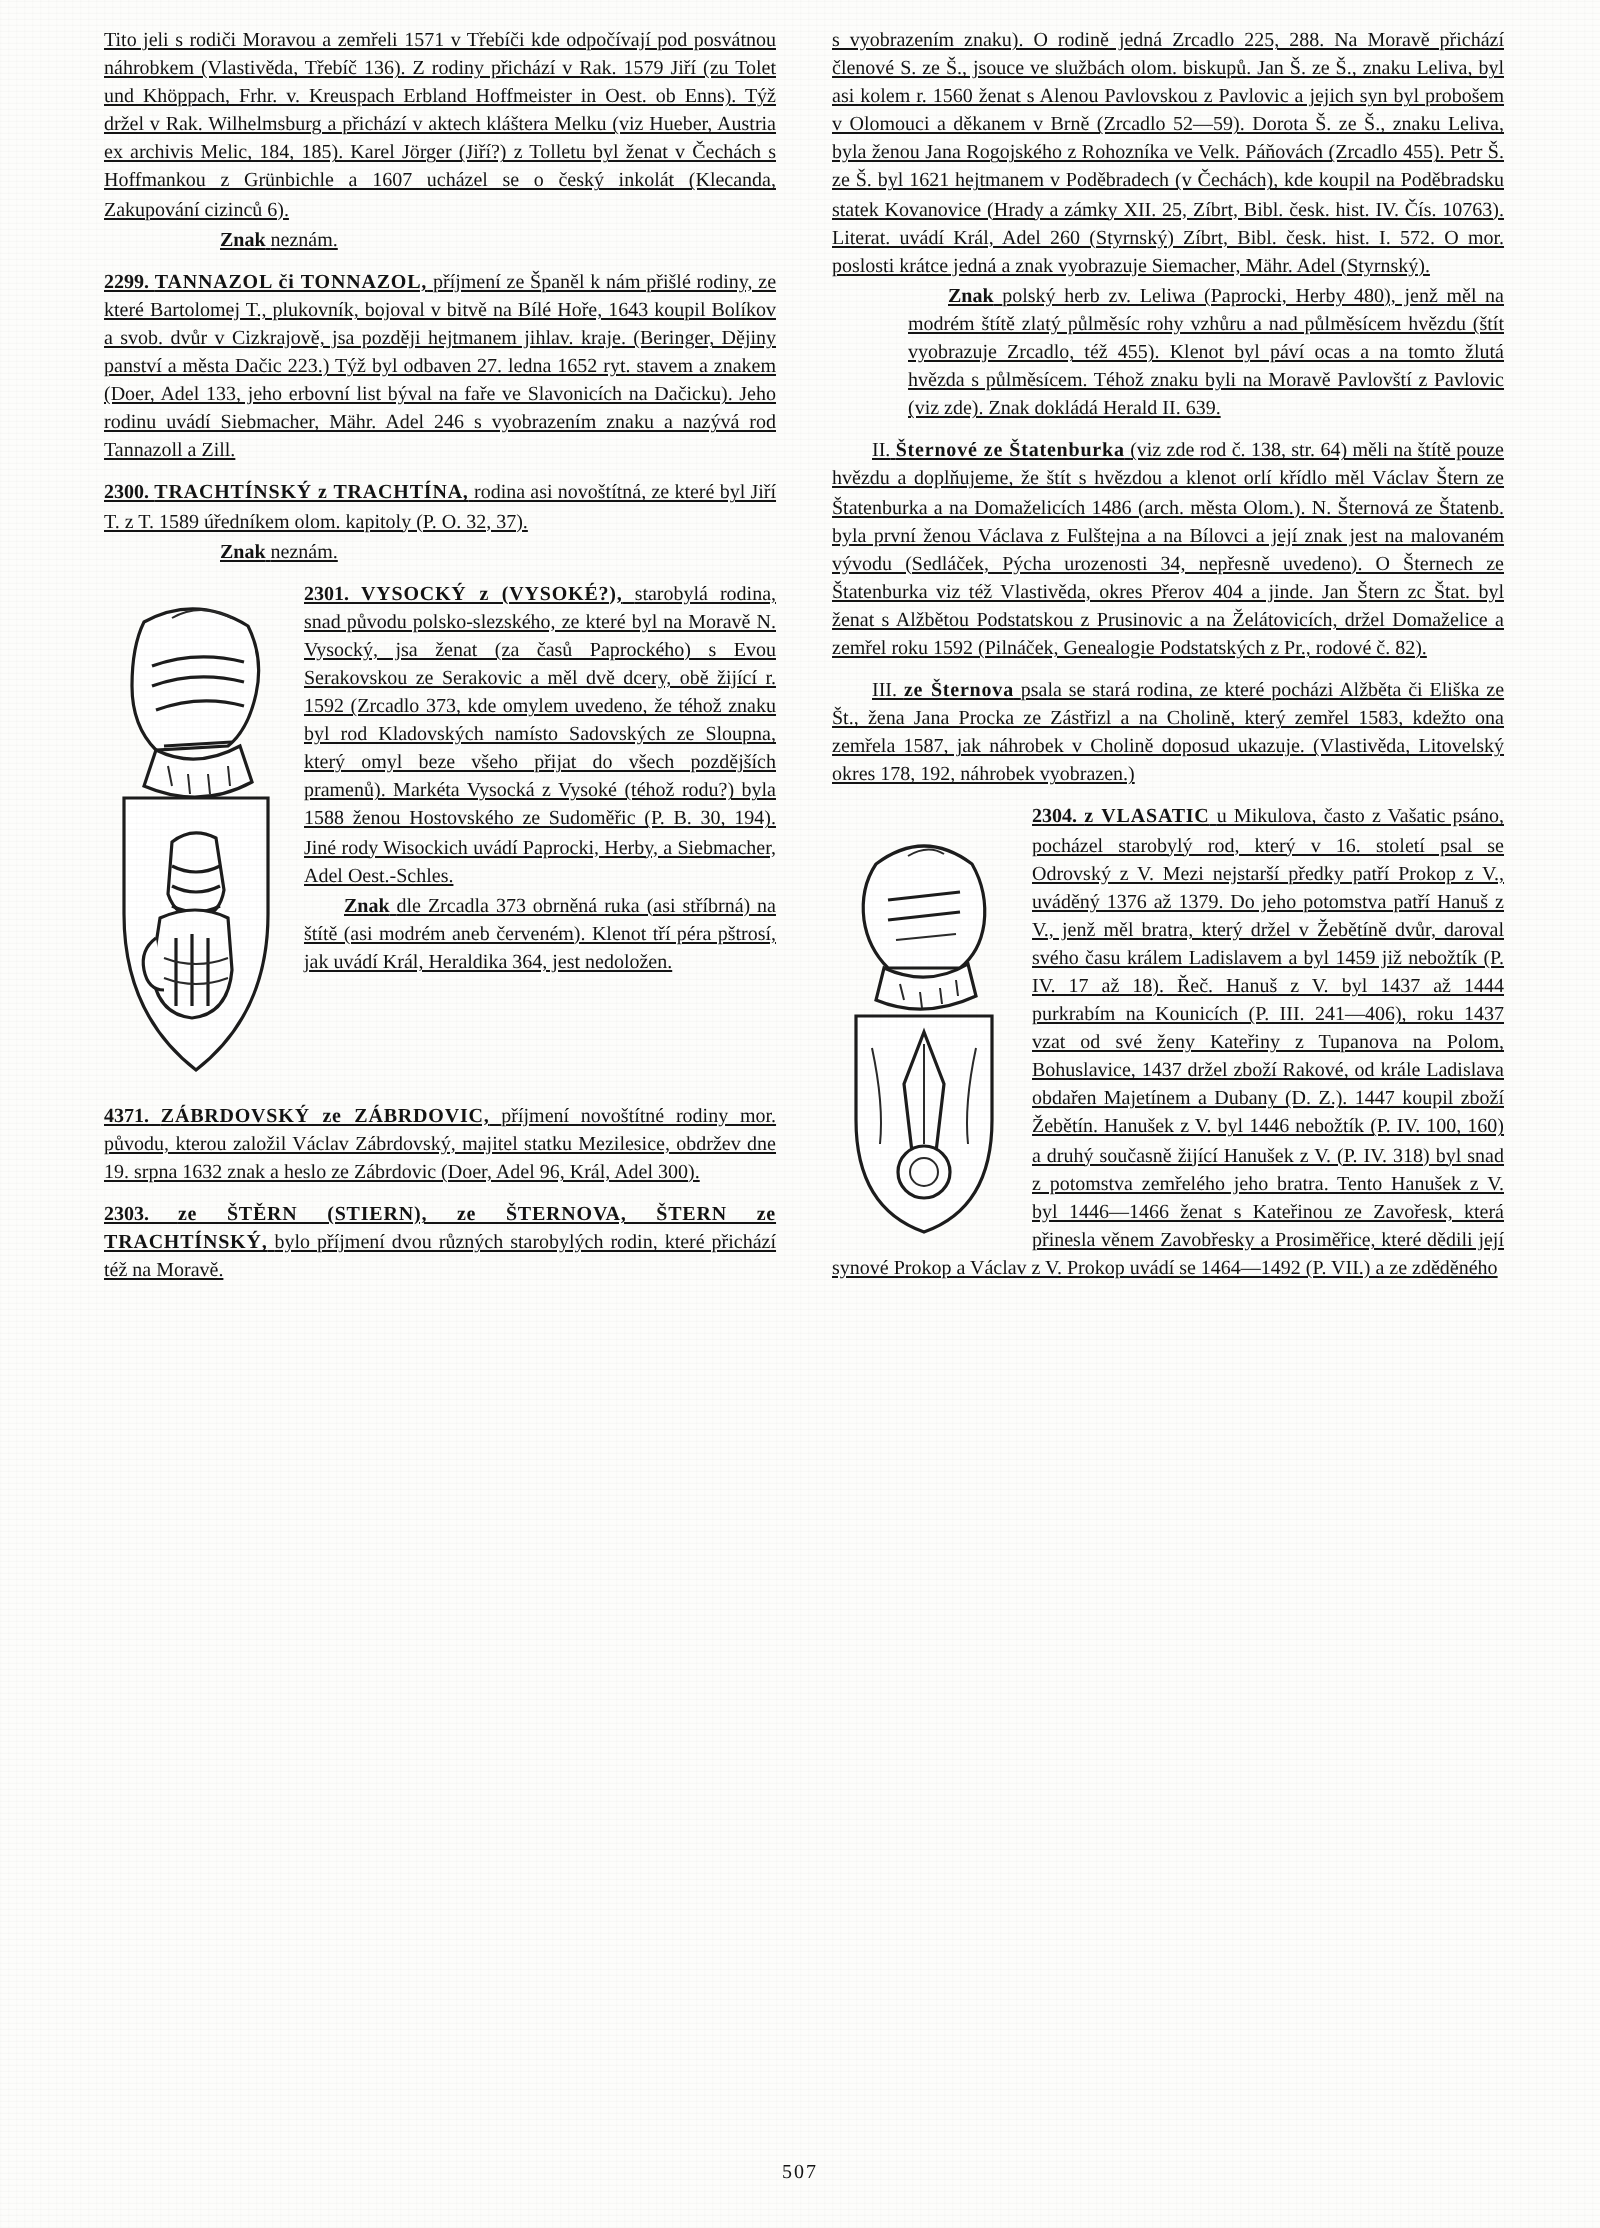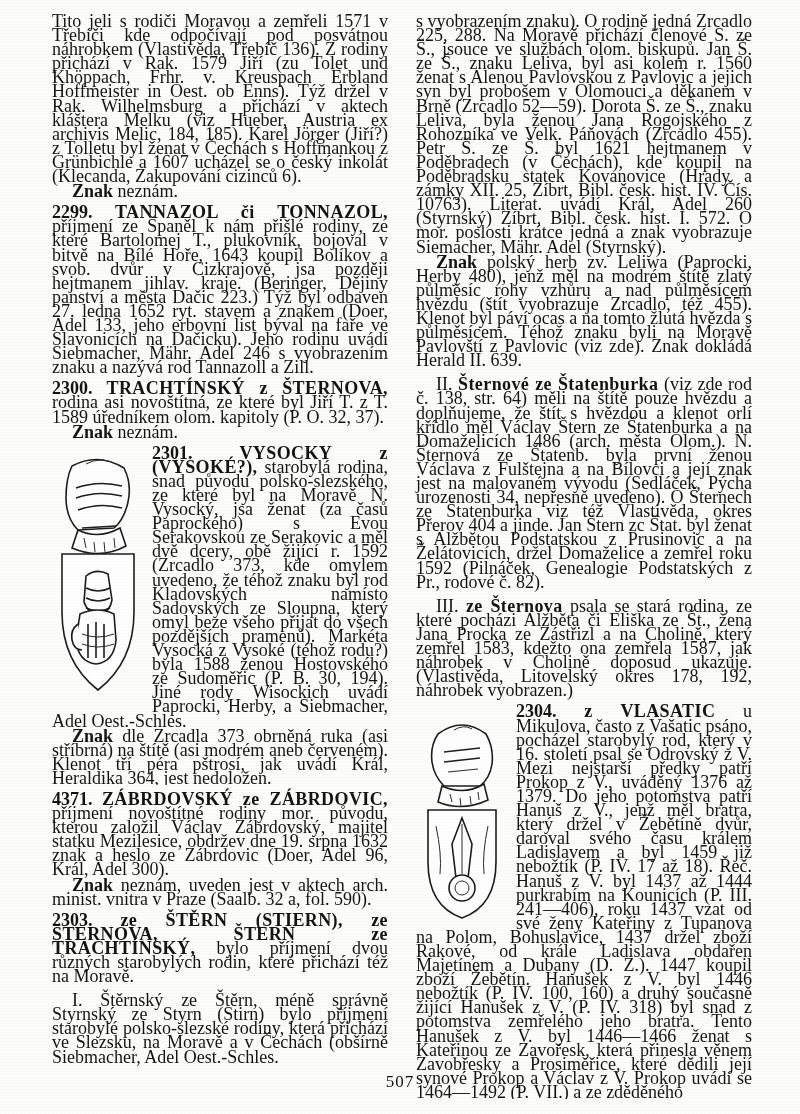--- a/index.html
+++ b/index.html
@@ -26,25 +26,26 @@
     position: absolute;
     left: 52px;
     top: 14px;
     width: 700px;
     height: 1040px;
     display: flex;
     gap: 28px;
   }
   .col {
     width: 336px;
-    font-size: 18px;
+    font-size: 10px;
     line-height: 14.1px;
     text-align: justify;
     -webkit-hyphens: auto;
     hyphens: auto;
+    text-decoration: underline;
   }
   p {
     margin: 0;
     text-indent: 0;
   }
   p.body {
     text-indent: 0;
   }
   .entry {
     margin-top: 7px;
@@ -55,42 +56,42 @@
   .num {
     font-weight: bold;
   }
   .name {
     font-weight: bold;
     letter-spacing: 0.4px;
   }
   .znak {
     margin-top: 1px;
     text-indent: 20px;
+    margin-left: 38px;
   }
   .znak .lbl {
     font-weight: bold;
   }
   .roman {
     text-indent: 20px;
-    margin-top: 10px;
   }
   .fig-wrap {
     overflow: hidden;
   }
   .fig-left {
     float: left;
     margin: 2px 8px 2px 0;
   }
   .pagenum {
     position: absolute;
     left: 0;
     right: 0;
     bottom: 22px;
     text-align: center;
-    font-size: 17px;
+    font-size: 10px;
     letter-spacing: 1px;
   }
   
   svg.crest {
     display: block;
   }
   .crest .ln { fill: none; stroke: #1d1d1d; stroke-width: 1.6; }
   .crest .ln-thin { fill: none; stroke: #2a2a2a; stroke-width: 1; }
   .crest .fillw { fill: #ffffff; stroke: #1d1d1d; stroke-width: 1.6; }
   .texture {
@@ -113,21 +114,21 @@
     <div class="col">
 
       <p class="body entry-first">Tito jeli s rodiči Moravou a zemřeli 1571 v Třebíči kde odpočívají pod posvátnou náhrobkem (Vlastivěda, Třebíč 136). Z rodiny přichází v Rak. 1579 Jiří (zu Tolet und Khöppach, Frhr. v. Kreuspach Erbland Hoffmeister in Oest. ob Enns). Týž držel v Rak. Wilhelmsburg a přichází v aktech kláštera Melku (viz Hueber, Austria ex archivis Melic, 184, 185). Karel Jörger (Jiří?) z Tolletu byl ženat v Čechách s Hoffmankou z Grünbichle a 1607 ucházel se o český inkolát (Klecanda, Zakupování cizinců 6).</p>
       <p class="znak"><span class="lbl">Znak</span> <span>neznám.</span></p>
 
       <div class="entry">
         <p class="body"><span class="num">2299.</span> <span class="name">TANNAZOL či TONNAZOL,</span> <span>příjmení ze Španěl k nám přišlé rodiny, ze které Bartolomej T., plukovník, bojoval v bitvě na Bílé Hoře, 1643 koupil Bolíkov a svob. dvůr v Cizkrajově, jsa později hejtmanem jihlav. kraje. (Beringer, Dějiny panství a města Dačic 223.) Týž byl odbaven 27. ledna 1652 ryt. stavem a znakem (Doer, Adel 133, jeho erbovní list býval na faře ve Slavonicích na Dačicku). Jeho rodinu uvádí Siebmacher, Mähr. Adel 246 s vyobrazením znaku a nazývá rod Tannazoll a Zill.</span></p>
       </div>
 
       <div class="entry">
-        <p class="body"><span class="num">2300.</span> <span class="name">TRACHTÍNSKÝ z ŠTERNOVA,</span> <span>rodina asi novoštítná, ze které byl Jiří T. z T. 1589 úředníkem olom. kapitoly (P. O. 32, 37).</span></p>
+        <p class="body"><span class="num">2300.</span> <span class="name">TRACHTÍNSKÝ z TRACHTÍNA,</span> <span>rodina asi novoštítná, ze které byl Jiří T. z T. 1589 úředníkem olom. kapitoly (P. O. 32, 37).</span></p>
         <p class="znak"><span class="lbl">Znak</span> <span>neznám.</span></p>
       </div>
 
       <div class="entry fig-wrap">
         <div class="fig-left">
           <svg class="crest" width="92" height="250" viewBox="0 0 92 250">
 
             <path class="fillw" d="M20 18 q26 -14 52 2 q8 16 4 34 q-4 18 -14 26 l-36 2 q-12 -12 -12 -32 q0 -20 6 -32 z"></path>
             <path class="ln" d="M24 40 q22 -8 46 -2"></path>
             <path class="ln" d="M24 50 q22 -8 46 -2"></path>
@@ -148,26 +149,24 @@
             <path class="ln-thin" d="M30 186 q16 6 32 0 M30 196 q16 6 32 0"></path>
             <path class="fillw" d="M26 176 q-8 6 -6 16 q2 10 10 10"></path>
           </svg>
         </div>
         <p class="body"><span class="num">2301.</span> <span class="name">VYSOCKÝ z (VYSOKÉ?),</span> <span>starobylá rodina, snad původu polsko-slezského, ze které byl na Moravě N. Vysocký, jsa ženat (za časů Paprockého) s Evou Serakovskou ze Serakovic a měl dvě dcery, obě žijící r. 1592 (Zrcadlo 373, kde omylem uvedeno, že téhož znaku byl rod Kladovských namísto Sadovských ze Sloupna, který omyl beze všeho přijat do všech pozdějších pramenů). Markéta Vysocká z Vysoké (téhož rodu?) byla 1588 ženou Hostovského ze Sudoměřic (P. B. 30, 194). Jiné rody Wisockich uvádí Paprocki, Herby, a Siebmacher, Adel Oest.-Schles.</span></p>
         <p class="znak"><span class="lbl">Znak</span> <span>dle Zrcadla 373 obrněná ruka (asi stříbrná) na štítě (asi modrém aneb červeném). Klenot tří péra pštrosí, jak uvádí Král, Heraldika 364, jest nedoložen.</span></p>
       </div>
 
       <div class="entry">
         <p class="body"><span class="num">4371.</span> <span class="name">ZÁBRDOVSKÝ ze ZÁBRDOVIC,</span> <span>příjmení novoštítné rodiny mor. původu, kterou založil Václav Zábrdovský, majitel statku Mezilesice, obdržev dne 19. srpna 1632 znak a heslo ze Zábrdovic (Doer, Adel 96, Král, Adel 300).</span></p>
-        <p class="znak"><span class="lbl">Znak</span> <span>neznám, uveden jest v aktech arch. minist. vnitra v Praze (Saalb. 32 a, fol. 590).</span></p>
       </div>
 
       <div class="entry">
         <p class="body"><span class="num">2303.</span> <span class="name">ze ŠTĚRN (STIERN), ze ŠTERNOVA, ŠTERN ze TRACHTÍNSKÝ,</span> <span>bylo příjmení dvou různých starobylých rodin, které přichází též na Moravě.</span></p>
-        <p class="roman"><span>I.</span> <span>Štěrnský ze Štěrn, méně správně Styrnský ze Styrn (Stirn) bylo příjmení starobylé polsko-slezské rodiny, která přichází ve Slezsku, na Moravě a v Čechách (obšírně Siebmacher, Adel Oest.-Schles.</span></p>
       </div>
 
     </div>
 
     <div class="col">
 
       <p class="body entry-first">s vyobrazením znaku). O rodině jedná Zrcadlo 225, 288. Na Moravě přichází členové S. ze Š., jsouce ve službách olom. biskupů. Jan Š. ze Š., znaku Leliva, byl asi kolem r. 1560 ženat s Alenou Pavlovskou z Pavlovic a jejich syn byl probošem v Olomouci a děkanem v Brně (Zrcadlo 52—59). Dorota Š. ze Š., znaku Leliva, byla ženou Jana Rogojského z Rohozníka ve Velk. Páňovách (Zrcadlo 455). Petr Š. ze Š. byl 1621 hejtmanem v Poděbradech (v Čechách), kde koupil na Poděbradsku statek Kovanovice (Hrady a zámky XII. 25, Zíbrt, Bibl. česk. hist. IV. Čís. 10763). Literat. uvádí Král, Adel 260 (Styrnský) Zíbrt, Bibl. česk. hist. I. 572. O mor. poslosti krátce jedná a znak vyobrazuje Siemacher, Mähr. Adel (Styrnský).</p>
       <p class="znak"><span class="lbl">Znak</span> <span>polský herb zv. Leliwa (Paprocki, Herby 480), jenž měl na modrém štítě zlatý půlměsíc rohy vzhůru a nad půlměsícem hvězdu (štít vyobrazuje Zrcadlo, též 455). Klenot byl páví ocas a na tomto žlutá hvězda s půlměsícem. Téhož znaku byli na Moravě Pavlovští z Pavlovic (viz zde). Znak dokládá Herald II. 639.</span></p>
 
       <p class="roman entry"><span>II.</span> <span class="name">Šternové ze Štatenburka</span> <span>(viz zde rod č. 138, str. 64) měli na štítě pouze hvězdu a doplňujeme, že štít s hvězdou a klenot orlí křídlo měl Václav Štern ze Štatenburka a na Domaželicích 1486 (arch. města Olom.). N. Šternová ze Štatenb. byla první ženou Václava z Fulštejna a na Bílovci a její znak jest na malovaném vývodu (Sedláček, Pýcha urozenosti 34, nepřesně uvedeno). O Šternech ze Štatenburka viz též Vlastivěda, okres Přerov 404 a jinde. Jan Štern zc Štat. byl ženat s Alžbětou Podstatskou z Prusinovic a na Želátovicích, držel Domaželice a zemřel roku 1592 (Pilnáček, Genealogie Podstatských z Pr., rodové č. 82).</span></p>

